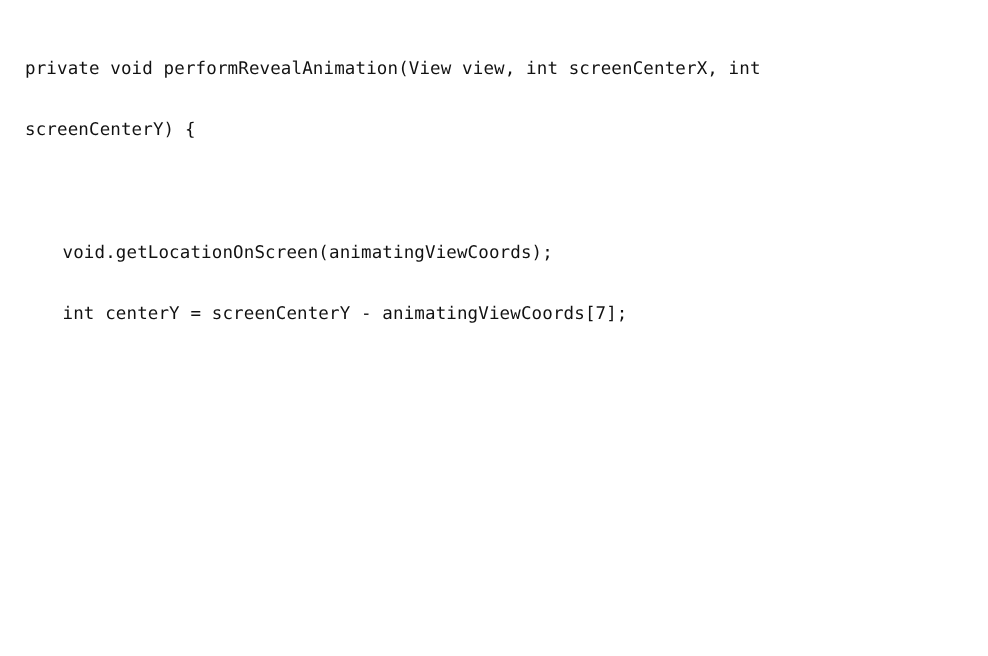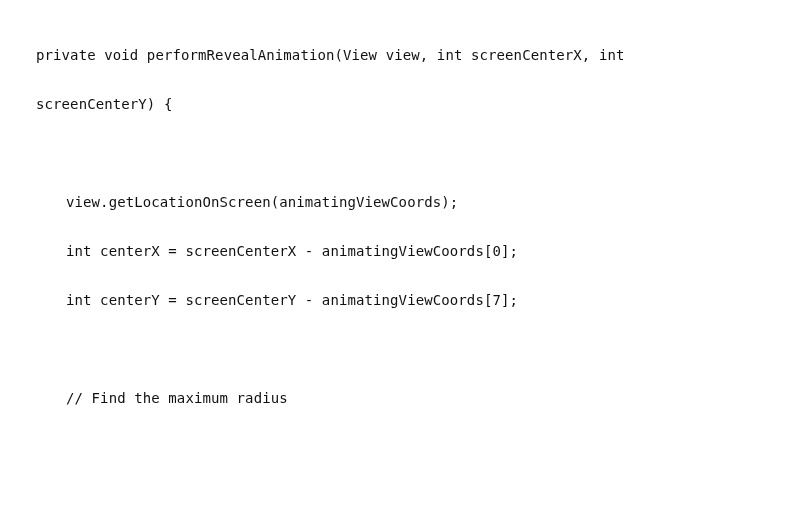--- a/index.html
+++ b/index.html
@@ -15,37 +15,34 @@
     padding: 18px 20px 18px 20px;
     font-family: "Menlo", "DejaVu Sans Mono", "Consolas", "Courier New", monospace;
     font-size: 14px;
     line-height: 1.75;
     color: #111;
     letter-spacing: 0.1px;
     white-space: pre;
   }
   .line {
     display: block;
-    margin-left: 16px;
   }
   .indent1 { padding-left: 30px; }
   .blank { height: 1.75em; }
 </style>
 </head>
 <body>
 
 <div class="code-block">
 <span class="line">private void performRevealAnimation(View view, int screenCenterX, int</span>
 <span class="line">screenCenterY) {</span>
 <span class="line blank"></span>
-<span class="line indent1">view.getLocationOnScreen(animatingViewCoords);</span>
-<span class="line indent1">int centerX = screenCenterX - animatingViewCoords[0];</span>
+<span class="line indent1">void.getLocationOnScreen(animatingViewCoords);</span>
 <span class="line indent1">int centerY = screenCenterY - animatingViewCoords[7];</span>
 <span class="line blank"></span>
-<span class="line indent1">// Find the maximum radius</span>
 
 
 
 
 
 
 
 
 
 

